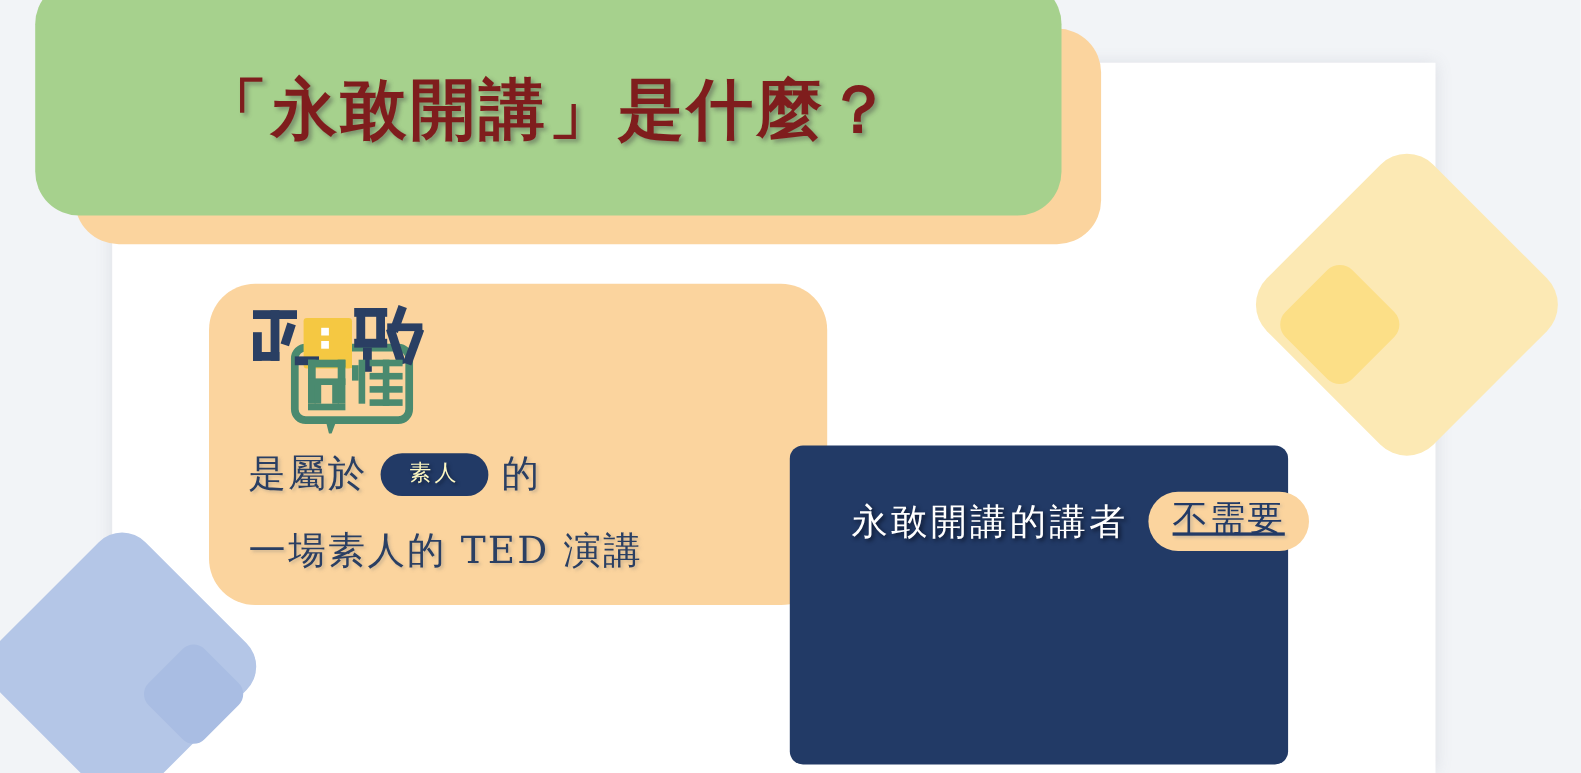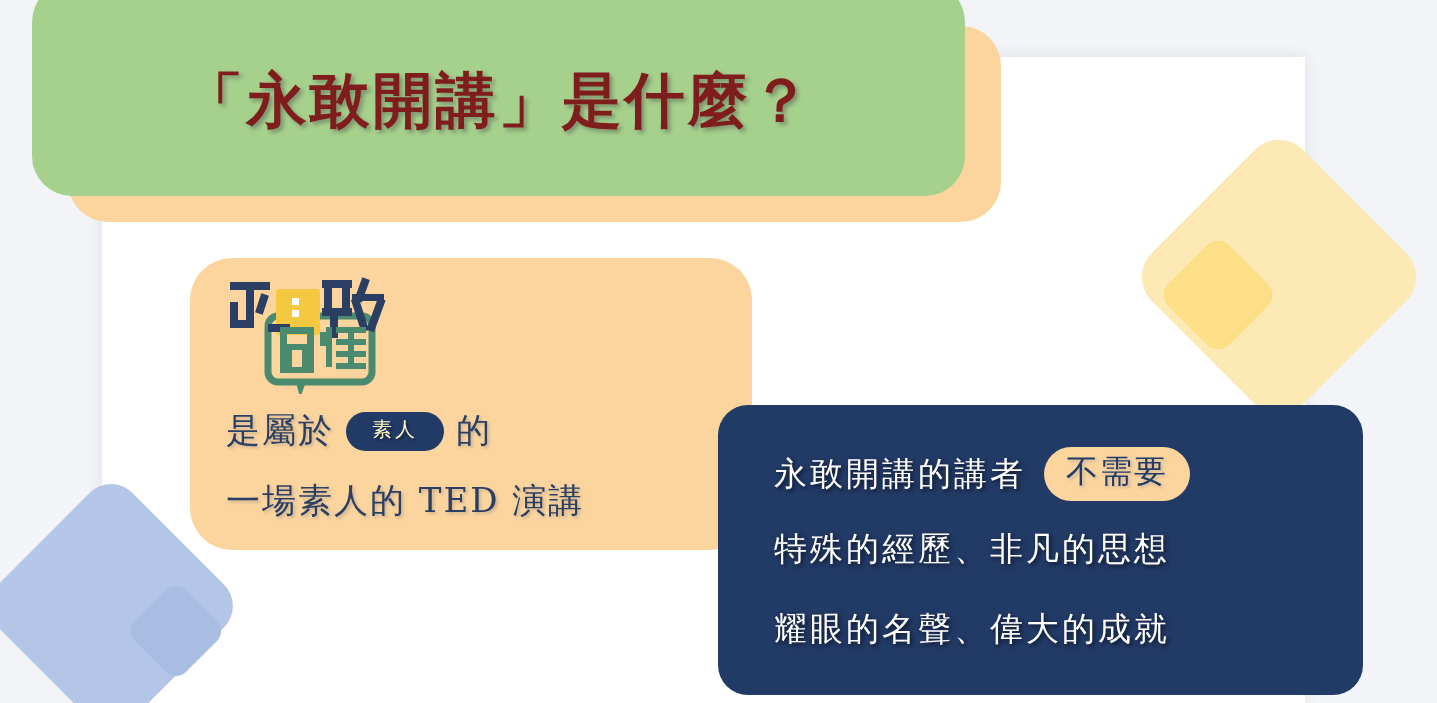--- a/index.html
+++ b/index.html
@@ -154,24 +154,24 @@
     font-size: 20px;
     letter-spacing: 3px;
     text-shadow: 2px 2px 3px rgba(10, 18, 36, 0.6);
   }
 
   
   .navy-card {
     position: absolute;
     left: 718px;
     top: 405px;
-    width: 645px;
+    width: 453px;
     height: 290px;
     background: #223a66;
-    border-radius: 30px;
+    border-radius: 12px;
   }
   .navy-line {
     position: absolute;
     left: 56px;
     color: #ffffff;
     font-size: 33px;
     letter-spacing: 3px;
     white-space: nowrap;
     display: flex;
     align-items: center;
@@ -184,20 +184,21 @@
   .pill-orange {
     display: inline-block;
     background: #fbd49e;
     color: #223a66;
     border-radius: 999px;
     padding: 3px 22px 7px 22px;
     margin-left: 18px;
     font-size: 32px;
     letter-spacing: 2px;
     text-shadow: 2px 2px 3px rgba(150, 150, 150, 0.45);
+    text-decoration: underline;
   }
 </style>
 </head>
 <body>
 
 <div id="slide">
 
   <div class="content-card"></div>
 
   <div class="deco deco-yellow-big"></div>
@@ -267,17 +268,15 @@
     </div>
 
     <div class="orange-line orange-line-2">一場素人的 TED 演講</div>
   </div>
 
   <div class="navy-card">
     <div class="navy-line navy-line-1">
       <span>永敢開講的講者</span>
       <span class="pill-orange">不需要</span>
     </div>
-    <div class="navy-line navy-line-2">特殊的經歷、非凡的思想</div>
-    <div class="navy-line navy-line-3">耀眼的名聲、偉大的成就</div>
   </div>
 
 </div>
 
 </body></html>

